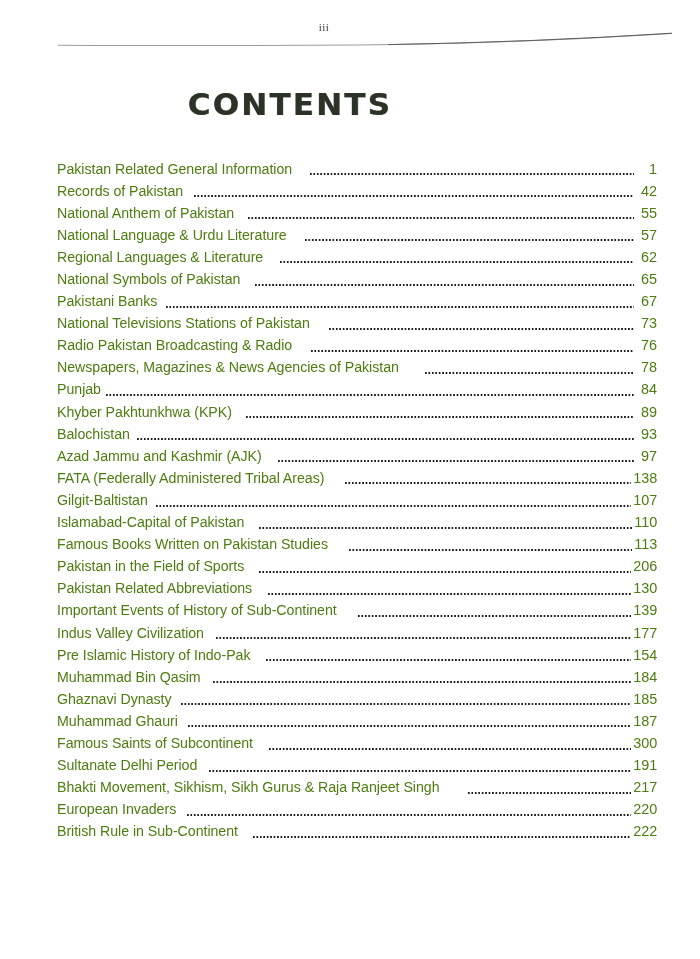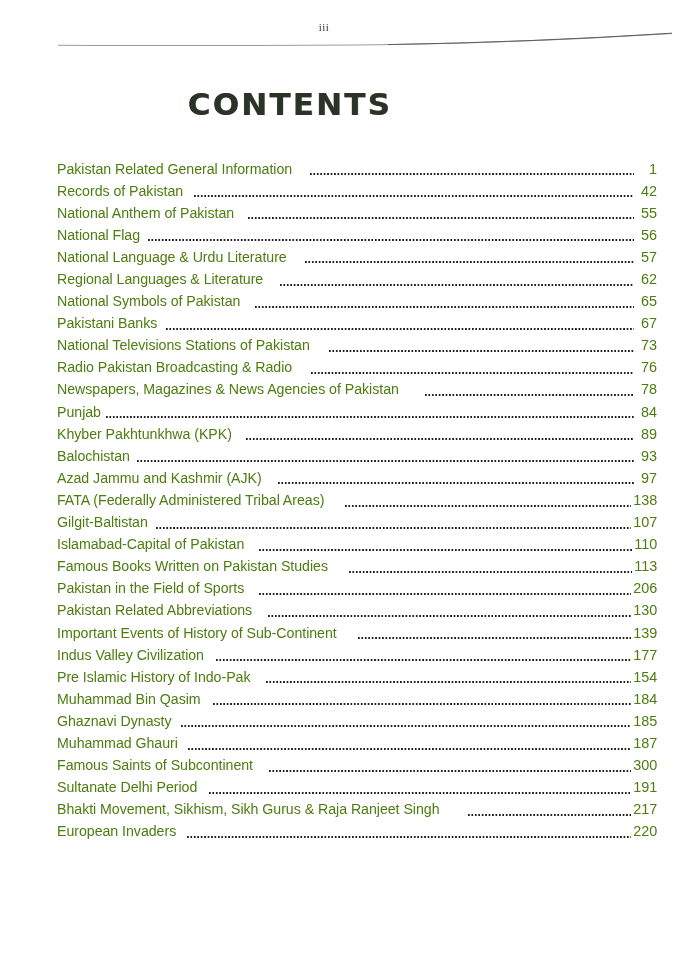--- a/index.html
+++ b/index.html
@@ -139,25 +139,20 @@
         <span class="toc-label">Records of Pakistan</span>
         <span class="toc-dots"></span>
         <span class="toc-page">42</span>
       </div>
       <div class="toc-row">
         <span class="toc-label">National Anthem of Pakistan</span>
         <span class="toc-dots"></span>
         <span class="toc-page">55</span>
       </div>
       <div class="toc-row">
-        <span class="toc-label">National Flag</span>
-        <span class="toc-dots"></span>
-        <span class="toc-page">56</span>
-      </div>
-      <div class="toc-row">
         <span class="toc-label">National Language &amp; Urdu Literature</span>
         <span class="toc-dots"></span>
         <span class="toc-page">57</span>
       </div>
       <div class="toc-row">
         <span class="toc-label">Regional Languages &amp; Literature</span>
         <span class="toc-dots"></span>
         <span class="toc-page">62</span>
       </div>
       <div class="toc-row">
@@ -278,15 +273,20 @@
       <div class="toc-row">
         <span class="toc-label">Bhakti Movement, Sikhism, Sikh Gurus &amp; Raja Ranjeet Singh</span>
         <span class="toc-dots"></span>
         <span class="toc-page">217</span>
       </div>
       <div class="toc-row">
         <span class="toc-label">European Invaders</span>
         <span class="toc-dots"></span>
         <span class="toc-page">220</span>
       </div>
+      <div class="toc-row">
+        <span class="toc-label">British Rule in Sub-Continent</span>
+        <span class="toc-dots"></span>
+        <span class="toc-page">222</span>
+      </div>
     </div>
 
 </div>
 
 </body></html>

